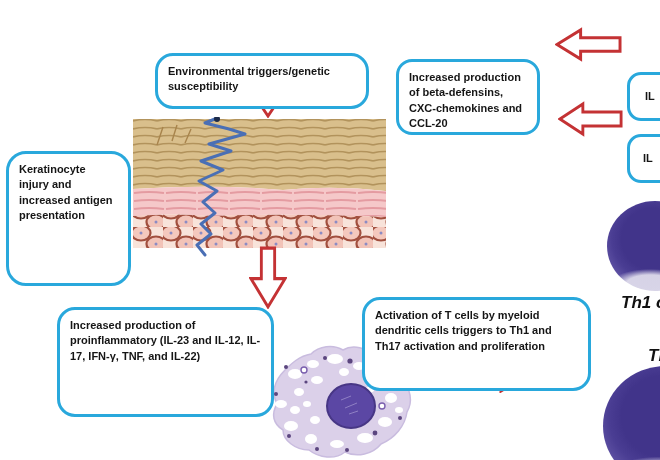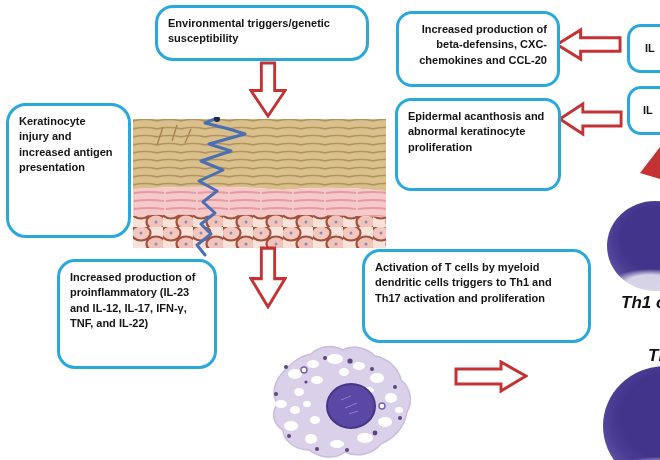--- a/index.html
+++ b/index.html
@@ -1,44 +1,43 @@
 <!DOCTYPE html>
 <html><head>
 <meta charset="utf-8">
 <style>
   html,body{margin:0;padding:0;background:#fff;}
   #canvas{position:relative;width:660px;height:460px;overflow:hidden;background:#fff;
           font-family:"Liberation Sans",sans-serif;}
   .box{position:absolute;box-sizing:border-box;background:#fff;border:3px solid #29a8dc;
        border-radius:16px;padding:8px 10px;font-weight:bold;font-size:11px;line-height:1.4;
-       color:#151515;z-index:6;}
+       color:#151515;z-index:6;margin-top:48px;}
   .arrow{position:absolute;z-index:5;}
   .arrow svg{display:block;width:100%;height:100%;}
   .tcell{position:absolute;border-radius:50%;z-index:2;
      background:
        radial-gradient(ellipse 55% 22% at 45% 92%, rgba(222,219,235,.95) 0 45%, rgba(222,219,235,0) 75%),
        radial-gradient(circle at 47% 42%, #41348a 0 42%, #4a3d93 55%, #5a4da0 66%, #7f7cc0 79%, #9c9ad0 88%, #c2c1e0 97%, #d6d5ea 100%);}
   .cell-label{position:absolute;font-style:italic;font-weight:bold;font-size:17px;color:#111;
      white-space:nowrap;z-index:7;}
   .illus{position:absolute;z-index:1;}
 </style>
 </head>
 <body>
 
 <div id="canvas">
 
   <div class="box" style="left:155px;top:5px;width:214px;height:56px;border-radius:18px;">Environmental triggers/genetic susceptibility</div>
 
-  <div class="box" style="left:396px;top:11px;width:164px;height:76px;text-align:right;">Increased production of beta-defensins, CXC-chemokines and CCL-20</div>
+  <div class="box" style="left:396px;top:11px;width:144px;height:76px;">Increased production of beta-defensins, CXC-chemokines and CCL-20</div>
 
-  <div class="box" style="left:395px;top:98px;width:166px;height:93px;">Epidermal acanthosis and abnormal keratinocyte proliferation</div>
 
   <div class="box" style="left:6px;top:103px;width:125px;height:135px;border-radius:20px;padding-top:8px;">Keratinocyte injury and increased antigen presentation</div>
 
-  <div class="box" style="left:57px;top:259px;width:160px;height:110px;border-radius:18px;">Increased production of proinflammatory  (IL-23 and IL-12,  IL-17, IFN-γ, TNF, and IL-22)</div>
+  <div class="box" style="left:57px;top:259px;width:217px;height:110px;border-radius:18px;">Increased production of proinflammatory  (IL-23 and IL-12,  IL-17, IFN-γ, TNF, and IL-22)</div>
 
   <div class="box" style="left:362px;top:249px;width:229px;height:94px;border-radius:18px;">Activation of T cells by myeloid dendritic cells triggers to Th1 and Th17 activation and proliferation</div>
 
   <div class="box" style="left:627px;top:24px;width:65px;height:49px;border-radius:14px;display:flex;align-items:center;padding-left:15px;">IL</div>
 
   <div class="box" style="left:627px;top:86px;width:65px;height:49px;border-radius:14px;display:flex;align-items:center;padding-left:13px;">IL</div>
 
   <div class="arrow" style="left:249px;top:61px;width:38px;height:57px;">
     <svg viewBox="0 0 40 58" preserveAspectRatio="none">
       <polygon points="13,2 27,2 27,30 38,30 20,56 2,30 13,30" fill="#fff" stroke="#c43234" stroke-width="3"></polygon>

